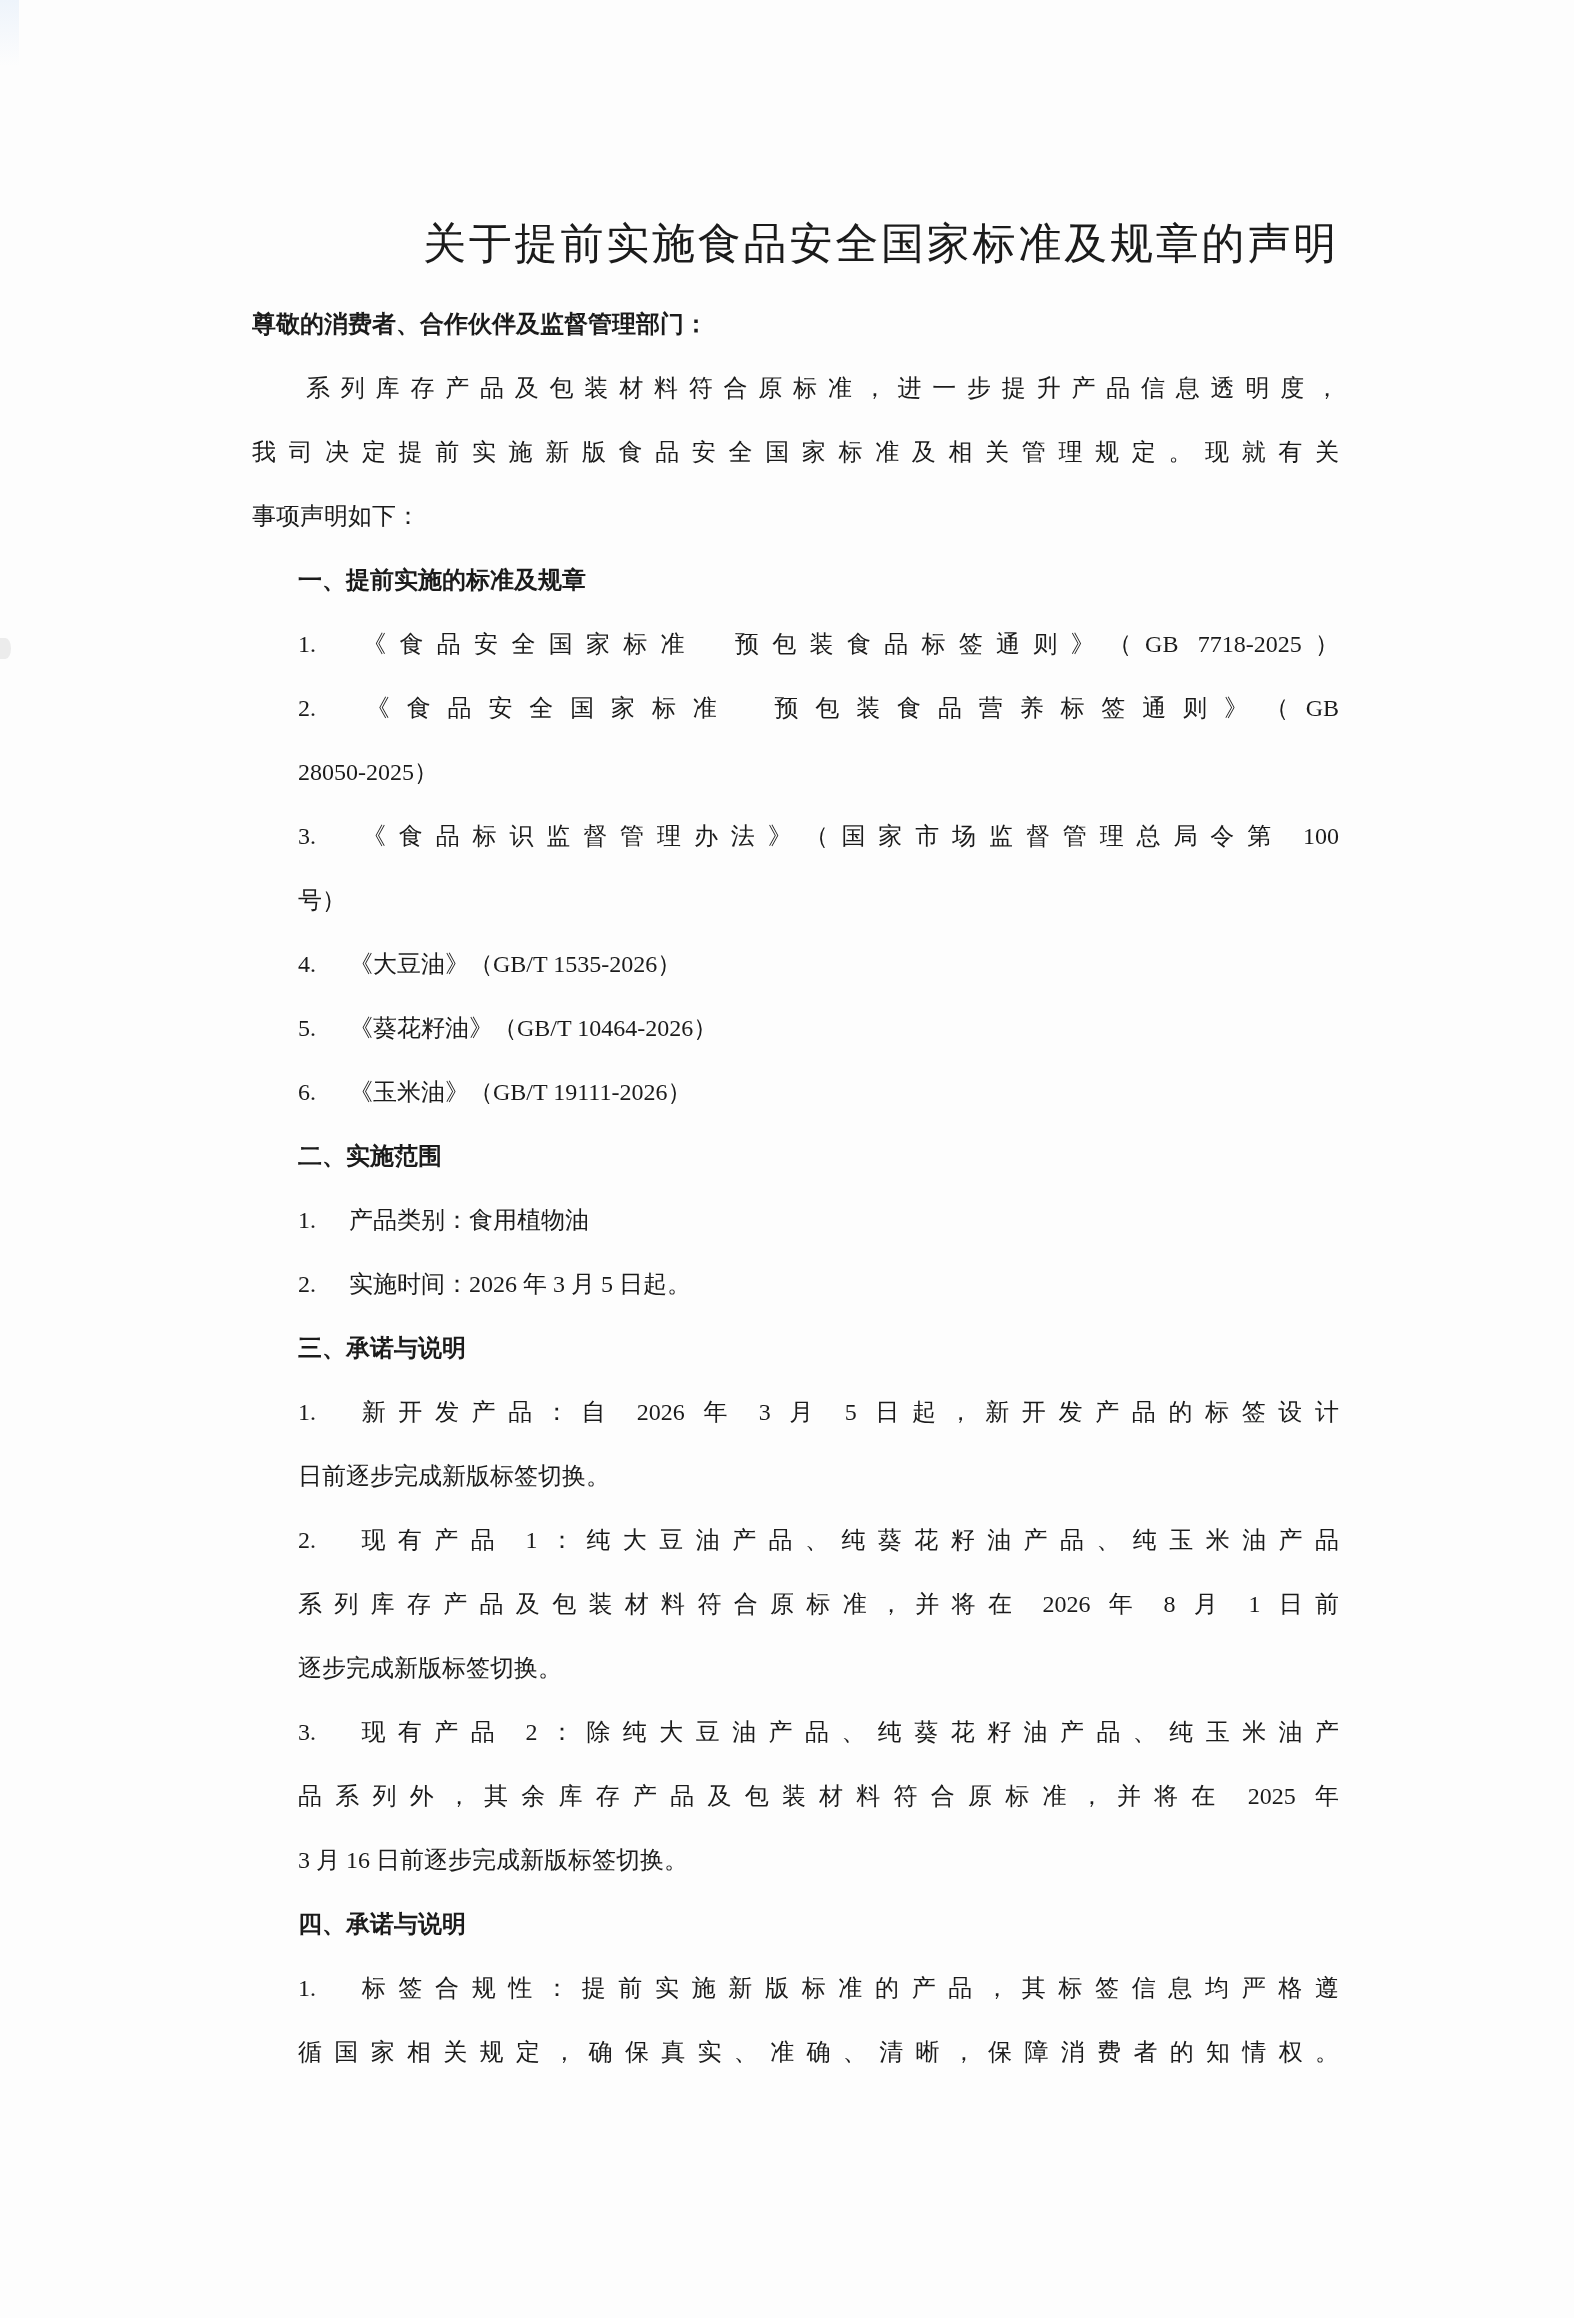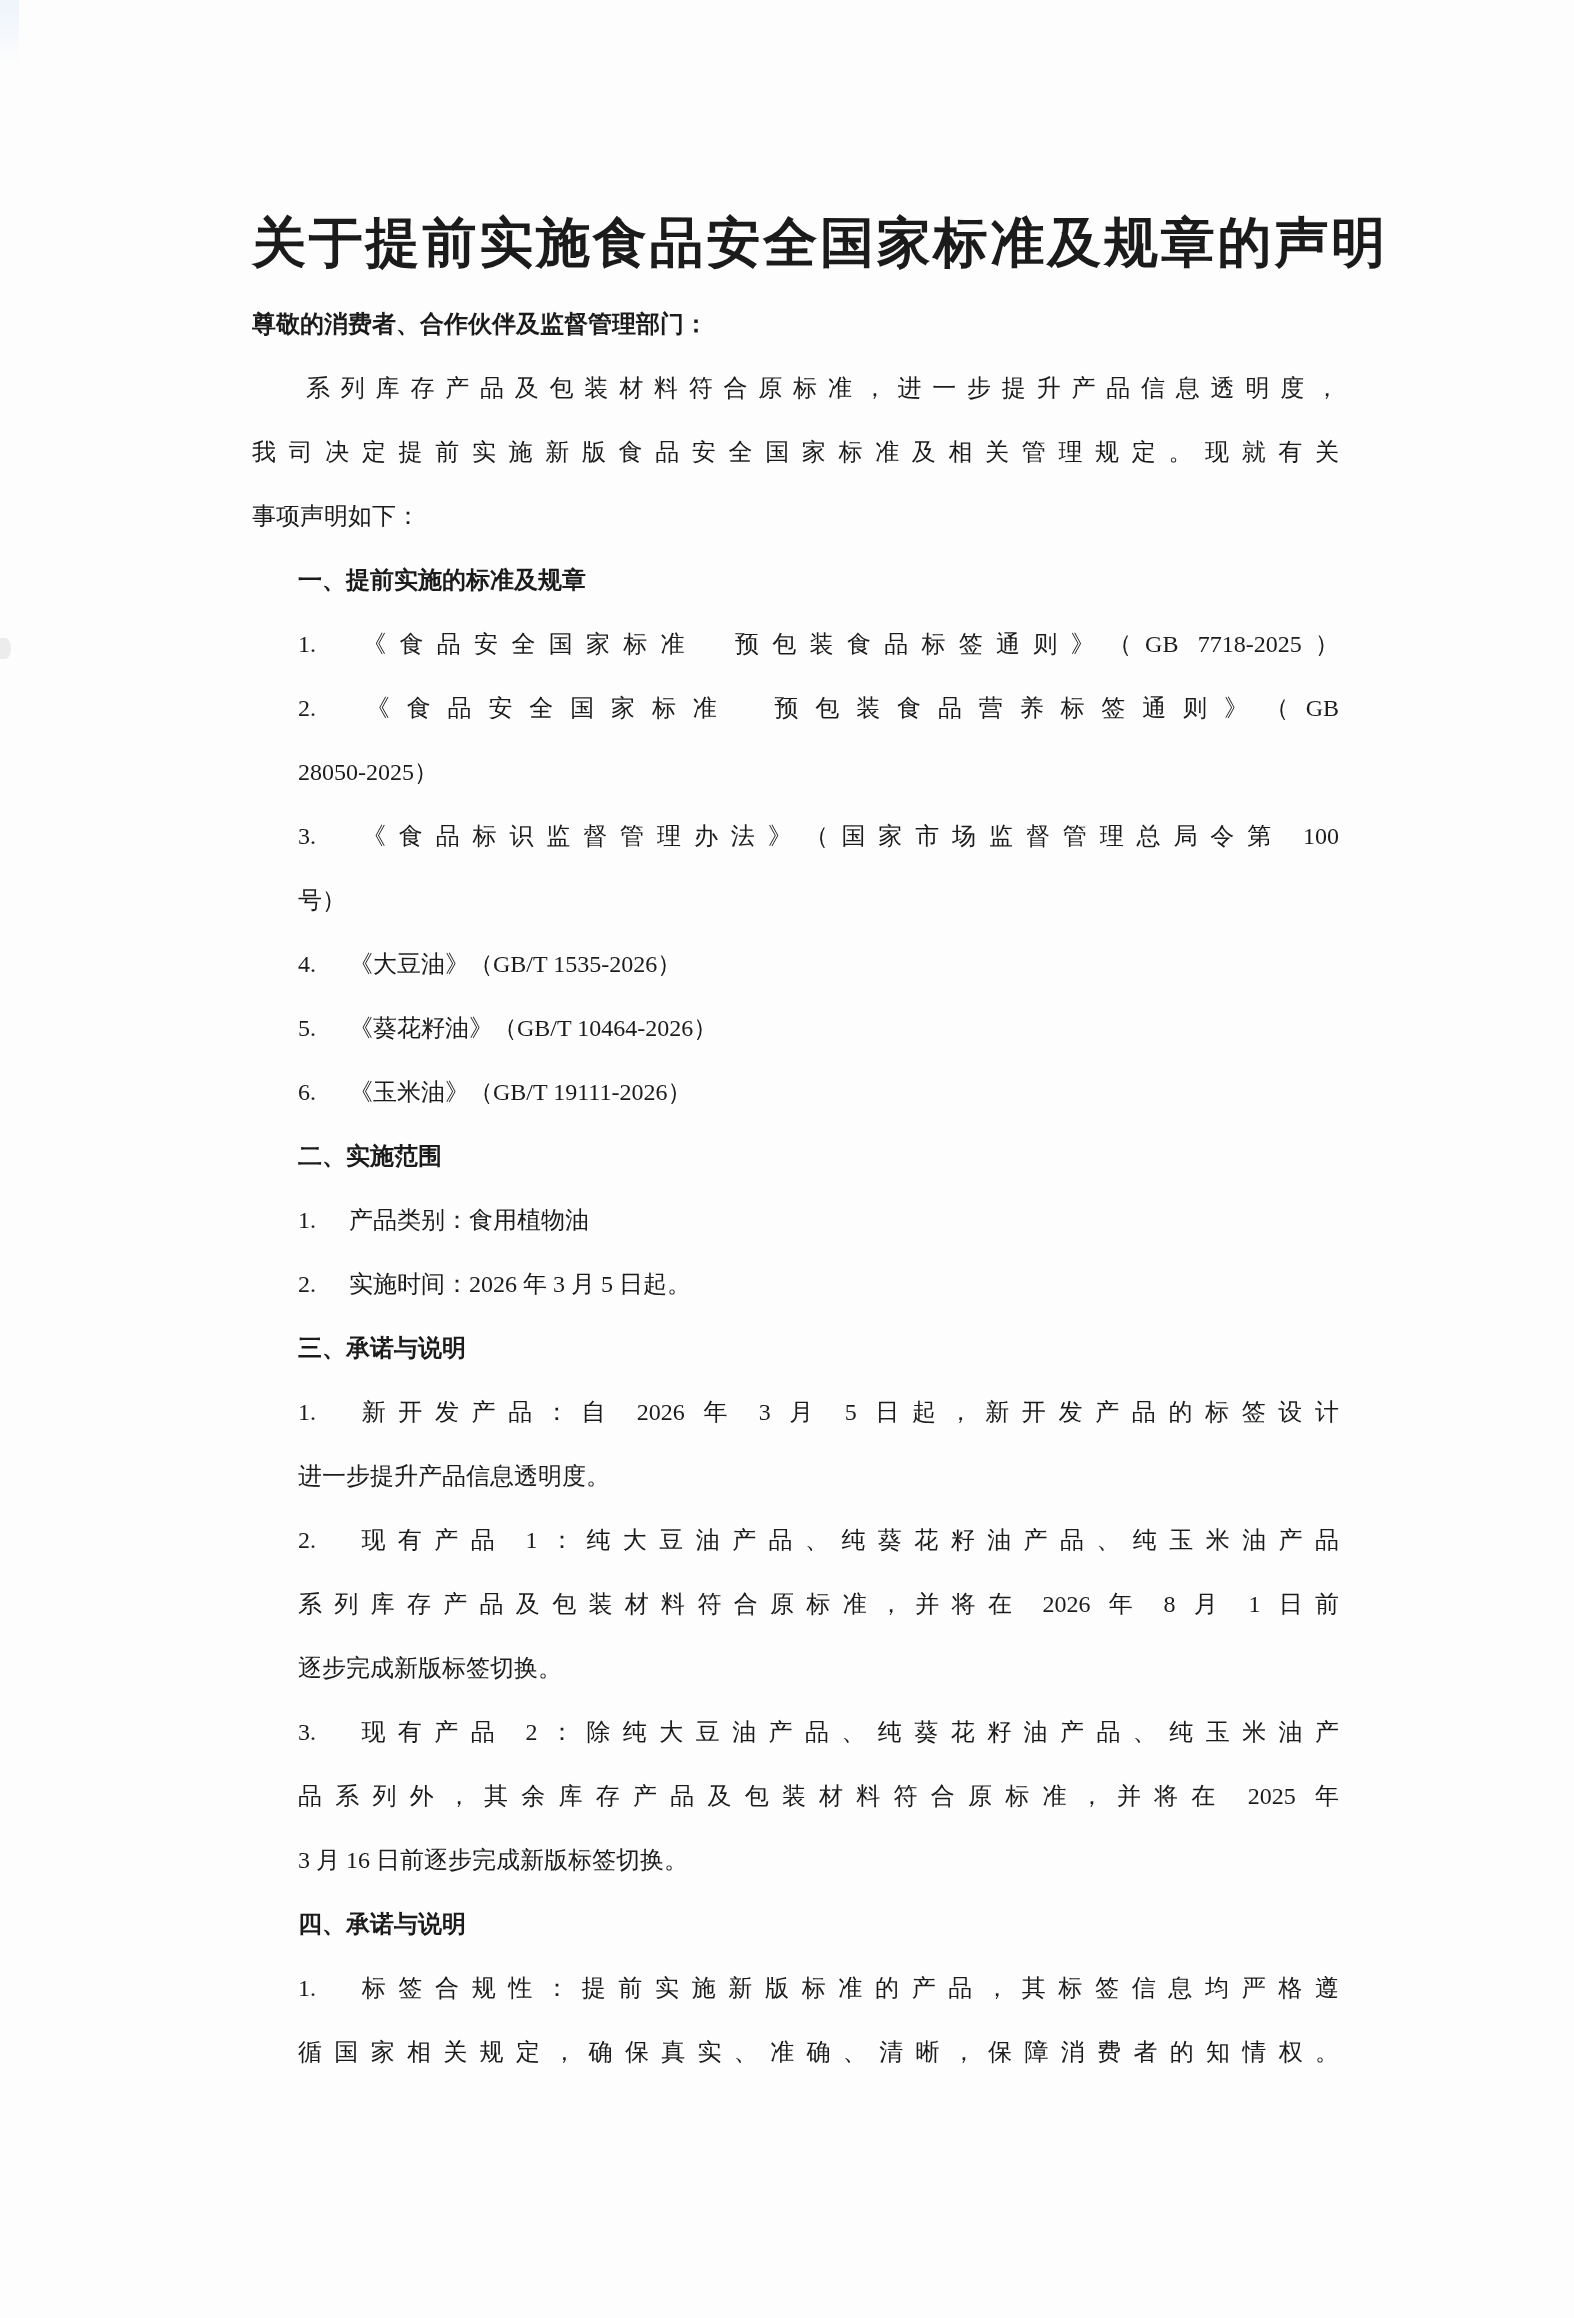--- a/index.html
+++ b/index.html
@@ -16,22 +16,22 @@
     color: #1b1b1b;
     overflow: hidden;
   }
   .content {
     position: absolute;
     left: 252px; top: 0;
     width: 1087px;
     padding-top: 205px;
   }
   .doc-title {
-    font-size: 54px;
-    font-weight: 700;
+    font-size: 43px;
+    font-weight: 400;
     line-height: 77px;
     text-align: right;
     letter-spacing: 2.8px;
     white-space: nowrap;
     margin-bottom: 10px;
   }
   .block { font-size: 24px; }
   .line {
     line-height: 64px;
     height: 64px;
@@ -110,21 +110,21 @@
           <div class="line"><span class="marker">1.</span>产品类别：食用植物油</div>
         </div>
         <div class="block item">
           <div class="line"><span class="marker">2.</span>实施时间：2026 年 3 月 5 日起。</div>
         </div>
         <div class="block heading">
           <div class="line">三、承诺与说明</div>
         </div>
         <div class="block item">
           <div class="line stretch"><span class="marker">1.</span>新开发产品：自 2026 年 3 月 5 日起，新开发产品的标签设计</div>
-          <div class="line">进一步提升产品信息透明度。</div>
+          <div class="line">日前逐步完成新版标签切换。</div>
         </div>
         <div class="block item">
           <div class="line stretch"><span class="marker">2.</span>现有产品 1：纯大豆油产品、纯葵花籽油产品、纯玉米油产品</div>
           <div class="line stretch">系列库存产品及包装材料符合原标准，并将在 2026 年 8 月 1 日前</div>
           <div class="line">逐步完成新版标签切换。</div>
         </div>
         <div class="block item">
           <div class="line stretch"><span class="marker">3.</span>现有产品 2：除纯大豆油产品、纯葵花籽油产品、纯玉米油产</div>
           <div class="line stretch">品系列外，其余库存产品及包装材料符合原标准，并将在 2025 年</div>
           <div class="line">3 月 16 日前逐步完成新版标签切换。</div>

